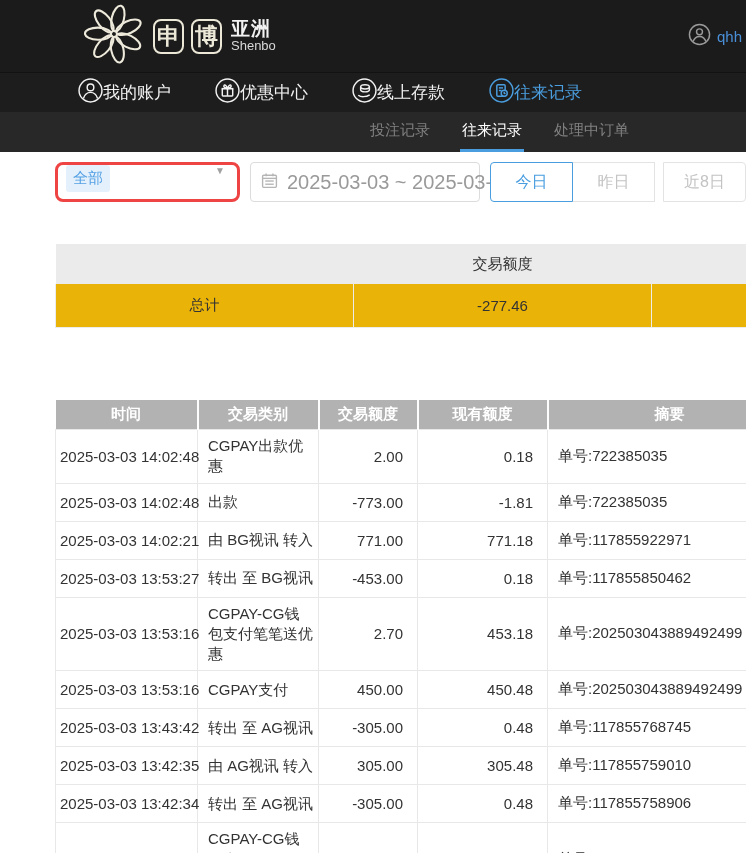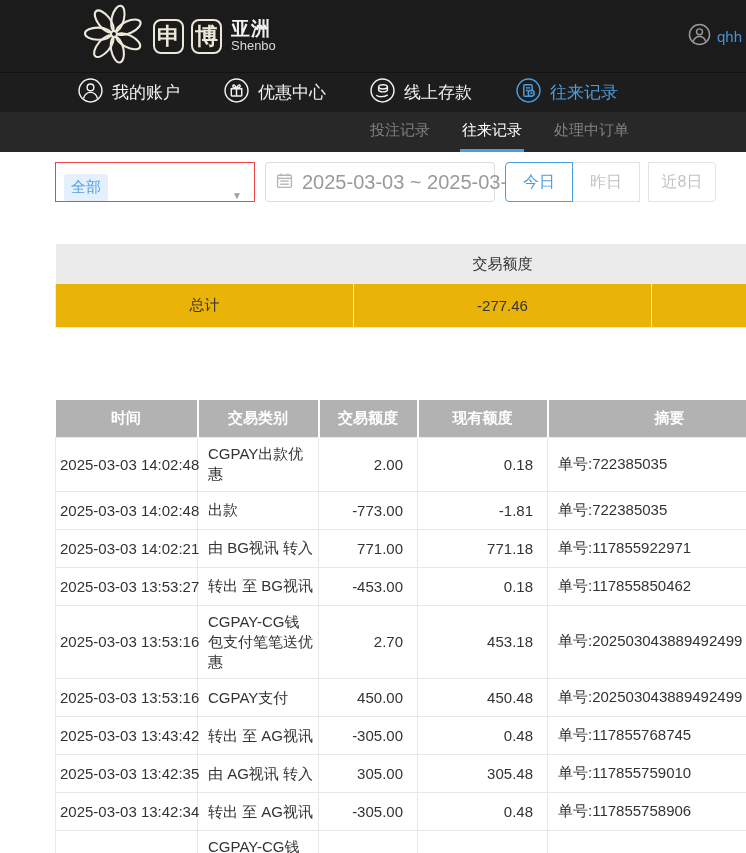--- a/index.html
+++ b/index.html
@@ -15,60 +15,60 @@
                align-items:center; justify-content:center; }
   .brand-col { display:flex; flex-direction:column; line-height:1.05; margin-left:2px; }
   .brand-region { color:#f2f2f2; font-size:19px; font-weight:bold; letter-spacing:1px; }
   .brand-latin { color:#d8d8d8; font-size:13px; }
   .userblock { position:absolute; left:688px; top:23px; display:flex; align-items:center; gap:6px; }
   .username { color:#4a90d9; font-size:15px; white-space:nowrap; }
 
   
   .mainnav { height:40px; background:#1d1d1d; border-top:1px solid #121212;
              display:flex; align-items:center; padding-left:78px; gap:44px; width:900px; }
-  .nav-item { display:flex; align-items:center; gap:9px; color:#f2f2f2; font-size:17px;
+  .nav-item { display:flex; align-items:center; color:#f2f2f2; font-size:17px;
               white-space:nowrap; cursor:pointer;text-align:right; }
   .nav-item.active { color:#4a9ee0; }
 
   
   .tabbar { height:40px; background:#282828; display:flex; align-items:stretch;
             padding-left:368px; gap:28px; width:900px; }
   .tab { display:flex; align-items:center; color:#808080; font-size:15px;
          border-bottom:3px solid transparent; padding:0 2px; cursor:pointer; white-space:nowrap; }
   .tab.active { color:#ffffff; border-bottom-color:#4a9ee0; }
 
   
   .filters { display:flex; align-items:stretch; height:40px; margin:10px 0 0 55px; }
-  .select { width:200px; border:1px solid #ef4444; border-radius:0; background:#fff;
-            display:flex; align-items:flex-end; justify-content:space-between;
+  .select { width:200px; border:3px solid #ef4444; border-radius:8px; background:#fff;
+            display:flex; align-items:flex-start; justify-content:space-between;
             padding:0 12px 0 8px; cursor:pointer; }
   .chip { background:#e4f0fb; color:#54a0e4; font-size:15px; padding:4px 7px; border-radius:3px; }
   .caret { color:#a0a0a0; font-size:10px; }
   .datebox { width:230px; margin-left:10px; border:1px solid #dcdcdc; border-radius:4px;
              display:flex; align-items:center; gap:9px; padding-left:10px;
              color:#9a9a9a; font-size:20px; background:#fff; cursor:pointer; white-space:nowrap; }
   .btngroup { display:flex; margin-left:10px; }
-  .qbtn { width:68px; border:1px solid #e3e3e3; background:#fff; color:#c3c3c3;
+  .qbtn { width:83px; border:1px solid #e3e3e3; background:#fff; color:#c3c3c3;
           font-size:16px; display:flex; align-items:center; justify-content:center;
           cursor:pointer; margin-left:-1px; font-family:inherit; }
   .qbtn:first-child { border-radius:4px 0 0 4px; margin-left:0; }
   .qbtn:last-child { border-radius:0 4px 4px 0;margin-left:8px; }
   .qbtn.active { color:#4a9ee0; border-color:#4a9ee0; position:relative; z-index:1; }
 
   
   table { border-collapse:collapse; table-layout:fixed; }
   .summary { margin:42px 0 0 55px; width:894px; }
   .summary col { width:298px; }
   .summary th { height:40px; background:#ebebeb; color:#333; font-size:15px; font-weight:normal; }
   .summary td { height:43px; border:1px solid #ececec; border-top:none; text-align:center;
                 color:#333; font-size:15px; background:#eab308; }
 
   
   .records { margin:72px 0 0 55px; width:735px; }
-  .records th { height:38px; background:#b2b2b2; color:#fff; font-size:15px;
+  .records th { height:30px; background:#b2b2b2; color:#fff; font-size:15px;
                 font-weight:bold; border-right:2px solid #fdfdfd; }
   .records th:last-child { border-right:none; }
   .records td { height:38px; border:1px solid #e8e8e8; color:#333; font-size:15px;
                 background:#fff; padding:6px 4px; }
   .records td.c-time { text-align:center; white-space:nowrap; }
   .records td.c-type { text-align:left; padding-left:10px; line-height:1.35; }
   .records td.c-amount, .records td.c-balance { text-align:right; padding-right:14px; }
   .records td.c-memo { text-align:left; padding-left:10px; white-space:nowrap; }
 </style>
 </head>

